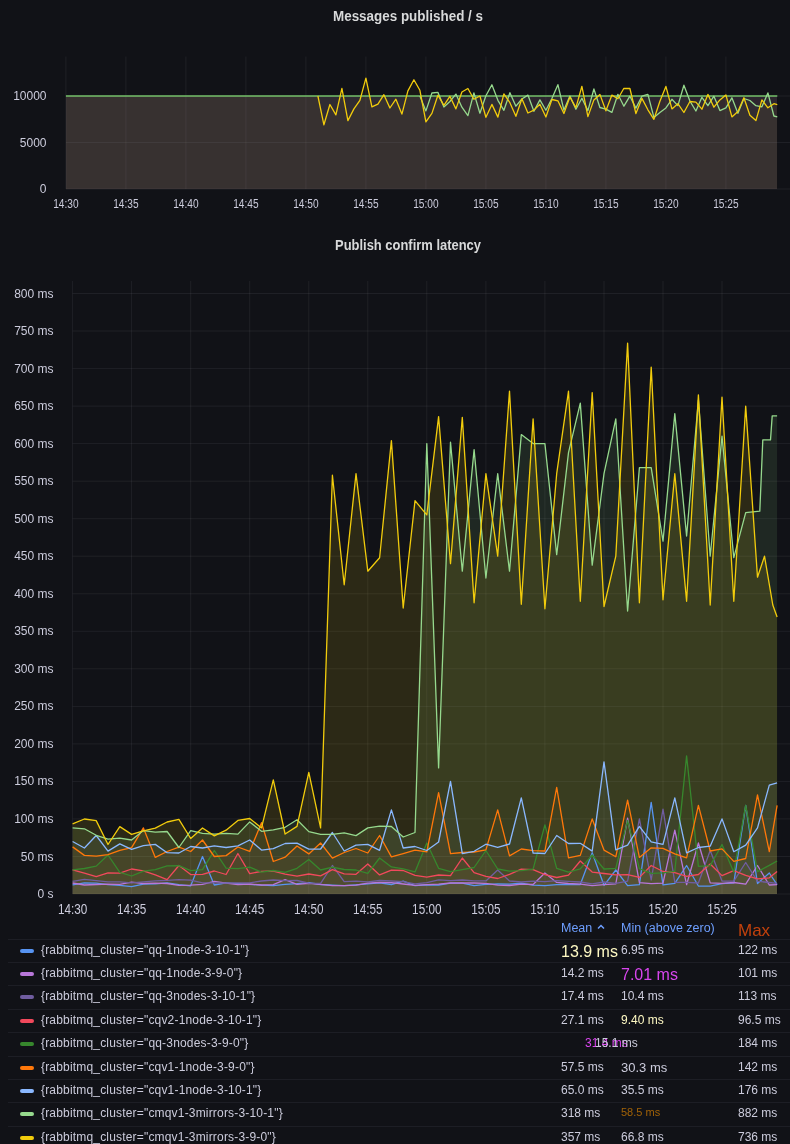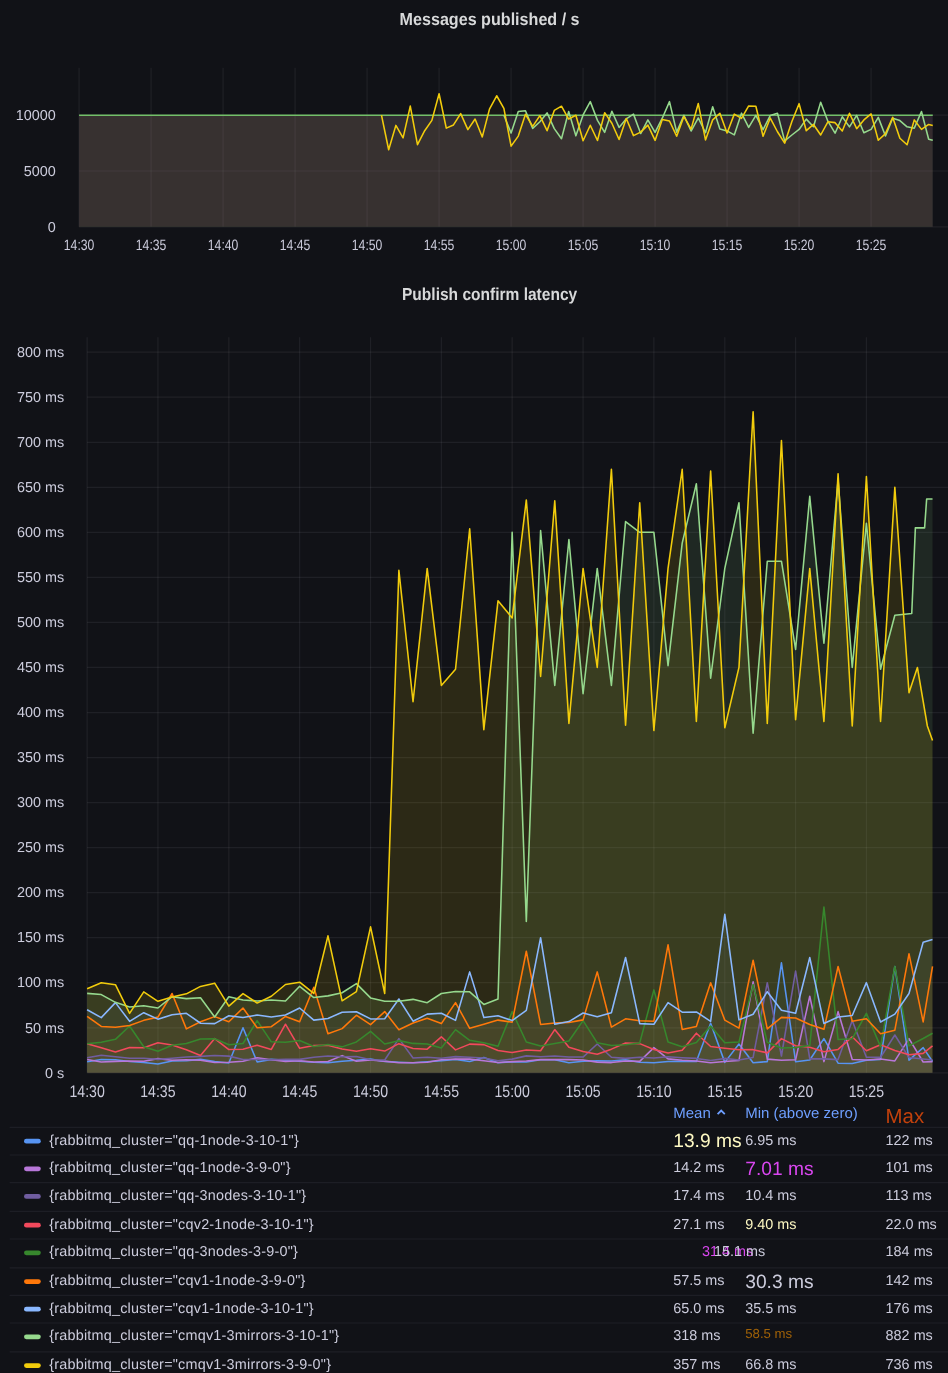--- a/index.html
+++ b/index.html
@@ -153,34 +153,34 @@
     <span style="position:absolute;left:33px;top:3px;font-size:12px;letter-spacing:0.18px;color:#ccccdc">{rabbitmq_cluster="qq-3nodes-3-10-1"}</span>
     <span style="position:absolute;left:553px;top:3px;font-size:12px;color:#ccccdc">17.4 ms</span>
     <span style="position:absolute;left:613px;top:3px;font-size:12px;color:#ccccdc">10.4 ms</span>
     <span style="position:absolute;left:730px;top:3px;font-size:12px;color:#ccccdc">113 ms</span>
   </div>
 <div style="position:absolute;left:8px;top:1008.7px;width:782px;height:23.4px;border-top:1px solid rgba(204,204,220,0.07)">
     <span style="position:absolute;left:12px;top:9px;width:14px;height:4px;border-radius:2px;background:#F2495C"></span>
     <span style="position:absolute;left:33px;top:3px;font-size:12px;letter-spacing:0.18px;color:#ccccdc">{rabbitmq_cluster="cqv2-1node-3-10-1"}</span>
     <span style="position:absolute;left:553px;top:3px;font-size:12px;color:#ccccdc">27.1 ms</span>
     <span style="position:absolute;left:613px;top:3px;font-size:12px;color:#fef9c3">9.40 ms</span>
-    <span style="position:absolute;left:730px;top:3px;font-size:12px;color:#ccccdc">22.0 ms</span>
+    <span style="position:absolute;left:730px;top:3px;font-size:12px;color:#ccccdc">96.5 ms</span>
   </div>
 <div style="position:absolute;left:8px;top:1032.1px;width:782px;height:23.4px;border-top:1px solid rgba(204,204,220,0.07)">
     <span style="position:absolute;left:12px;top:9px;width:14px;height:4px;border-radius:2px;background:#37872D"></span>
     <span style="position:absolute;left:33px;top:3px;font-size:12px;letter-spacing:0.18px;color:#ccccdc">{rabbitmq_cluster="qq-3nodes-3-9-0"}</span>
     <span style="position:absolute;left:577px;top:3px;font-size:12px;color:#d946ef">31.4 ms</span>
     <span style="position:absolute;left:587px;top:3px;font-size:12px;color:#ccccdc">15.1 ms</span>
     <span style="position:absolute;left:730px;top:3px;font-size:12px;color:#ccccdc">184 ms</span>
   </div>
 <div style="position:absolute;left:8px;top:1055.5px;width:782px;height:23.4px;border-top:1px solid rgba(204,204,220,0.07)">
     <span style="position:absolute;left:12px;top:9px;width:14px;height:4px;border-radius:2px;background:#FF780A"></span>
     <span style="position:absolute;left:33px;top:3px;font-size:12px;letter-spacing:0.18px;color:#ccccdc">{rabbitmq_cluster="cqv1-1node-3-9-0"}</span>
     <span style="position:absolute;left:553px;top:3px;font-size:12px;color:#ccccdc">57.5 ms</span>
-    <span style="position:absolute;left:613px;top:3px;font-size:16px;color:#ccccdc">30.3 ms</span>
+    <span style="position:absolute;left:613px;top:3px;font-size:13px;color:#ccccdc">30.3 ms</span>
     <span style="position:absolute;left:730px;top:3px;font-size:12px;color:#ccccdc">142 ms</span>
   </div>
 <div style="position:absolute;left:8px;top:1078.9px;width:782px;height:23.4px;border-top:1px solid rgba(204,204,220,0.07)">
     <span style="position:absolute;left:12px;top:9px;width:14px;height:4px;border-radius:2px;background:#8AB8FF"></span>
     <span style="position:absolute;left:33px;top:3px;font-size:12px;letter-spacing:0.18px;color:#ccccdc">{rabbitmq_cluster="cqv1-1node-3-10-1"}</span>
     <span style="position:absolute;left:553px;top:3px;font-size:12px;color:#ccccdc">65.0 ms</span>
     <span style="position:absolute;left:613px;top:3px;font-size:12px;color:#ccccdc">35.5 ms</span>
     <span style="position:absolute;left:730px;top:3px;font-size:12px;color:#ccccdc">176 ms</span>
   </div>
 <div style="position:absolute;left:8px;top:1102.3px;width:782px;height:23.4px;border-top:1px solid rgba(204,204,220,0.07)">

